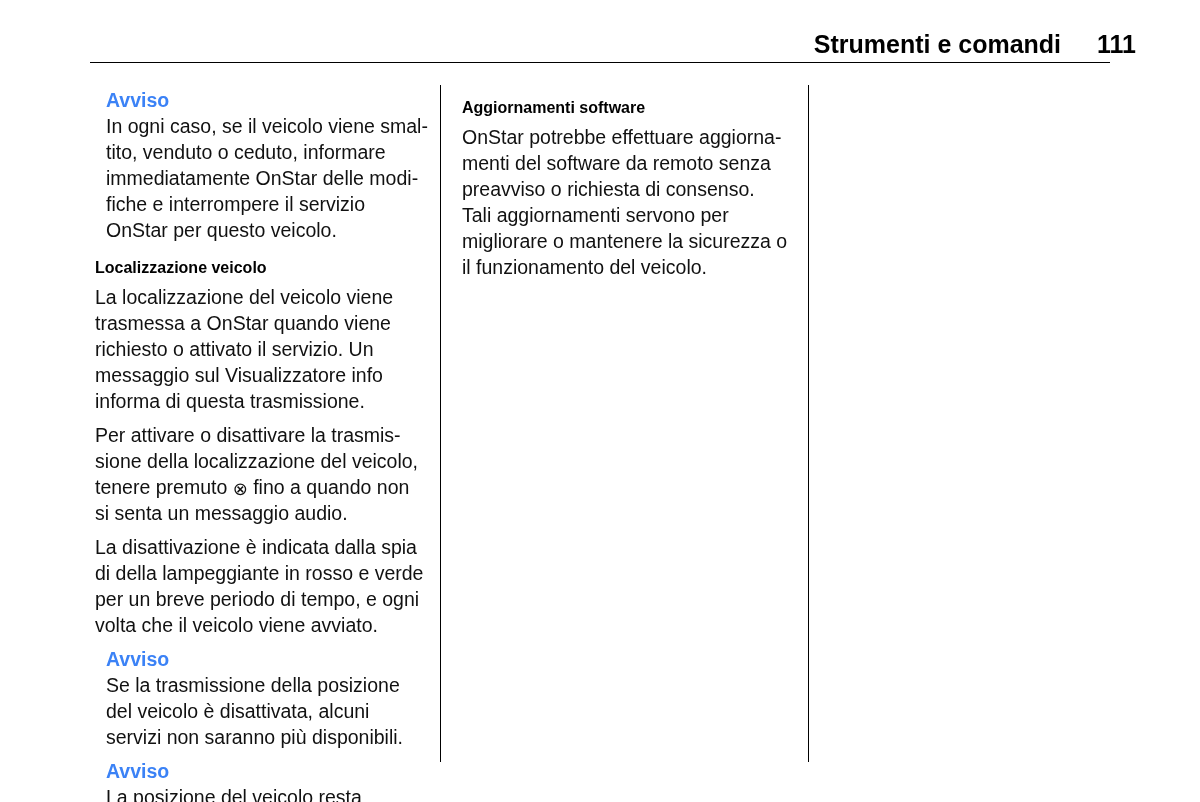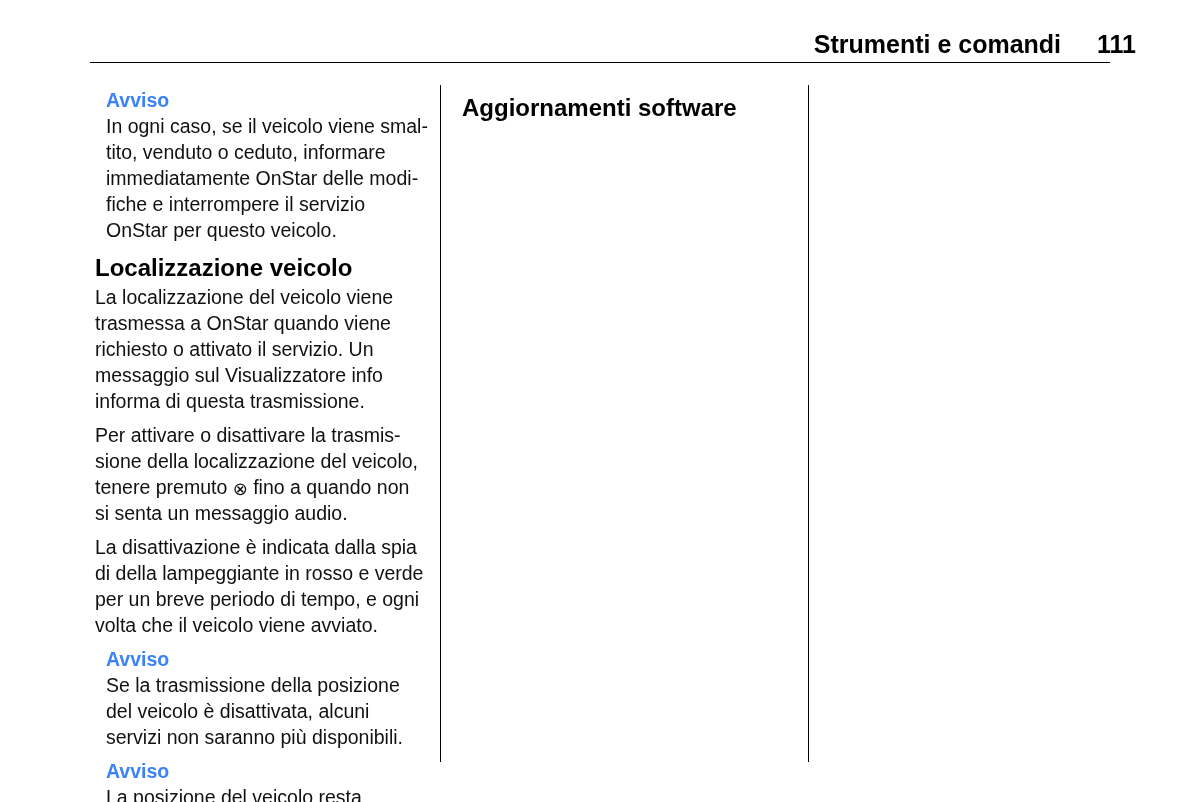--- a/index.html
+++ b/index.html
@@ -60,21 +60,21 @@
     height: 677px;
     background: #000000;
   }
   .divider-1 { left: 440px; }
   .divider-2 { left: 808px; }
   .para {
     white-space: pre-line;
     margin-bottom: 8px;
   }
   .section-heading {
-    font-size: 24px;
+    font-size: 16px;
     font-weight: bold;
     color: #000000;
     margin-top: 12px;
     margin-bottom: 3px;
   }
   .notice {
     padding-left: 11px;
     margin-top: 4px;
     margin-bottom: 6px;
   }
@@ -144,20 +144,26 @@
 caso di emergenza.</div>
       </div>
     </div>
 
     <div class="divider divider-1"></div>
 
     <div class="col col-2">
 
       <div class="section-heading">Aggiornamenti software</div>
 
+      <div class="para">OnStar potrebbe effettuare aggiorna-
+menti del software da remoto senza
+preavviso o richiesta di consenso.
+Tali aggiornamenti servono per
+migliorare o mantenere la sicurezza o
+il funzionamento del veicolo.</div>
 
     </div>
 
     <div class="divider divider-2"></div>
 
     <div class="col col-3"></div>
 
   </div>
 
 </div>

